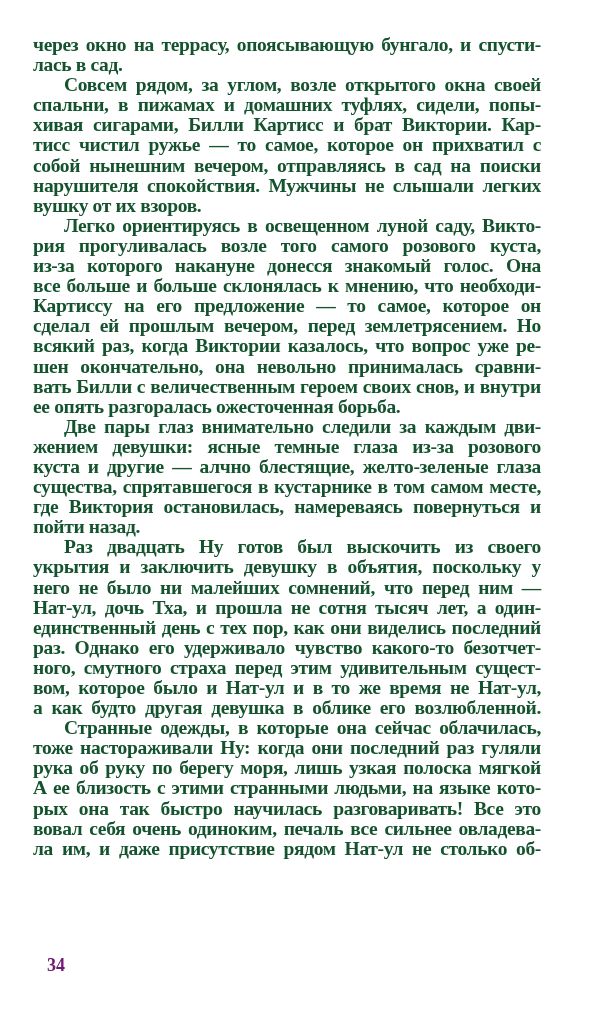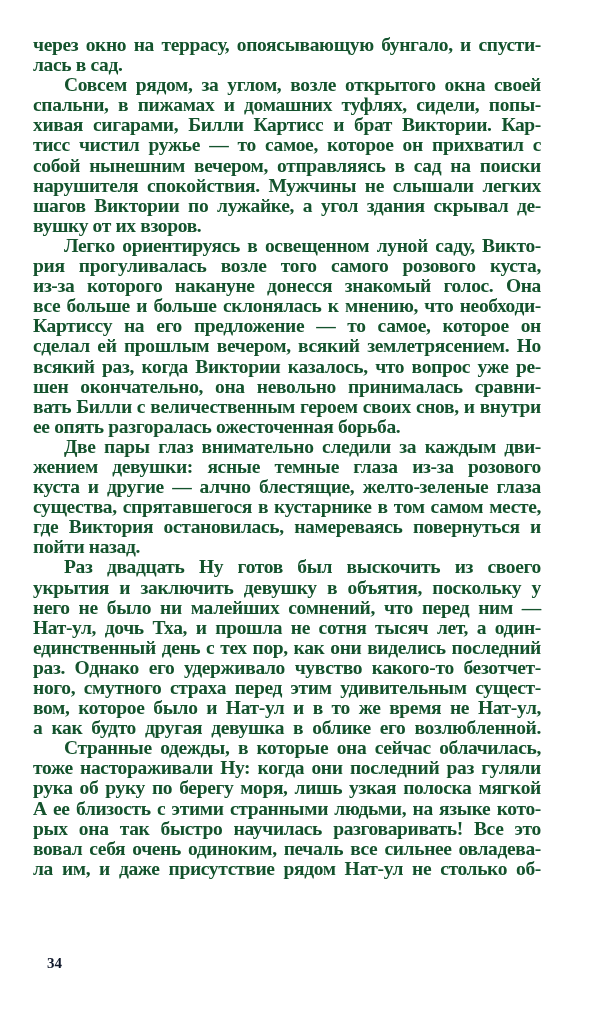--- a/index.html
+++ b/index.html
@@ -25,52 +25,51 @@
       transform-origin: left center;
     }
     .line.indent { padding-left: 31px; }
     .line.last { text-align-last: left; }
     .page-number {
       position: absolute;
       left: 47px;
       top: 955px;
       font-family: "Liberation Serif", "DejaVu Serif", serif;
       font-weight: bold;
-      font-size: 15px;
-      color: #0f172a;
+      font-size: 18px;
+      color: #701a75;
     }
   </style>
 </head>
 <body>
 
 <div class="page">
 
   <div>
     <span class="line">через окно на террасу, опоясывающую бунгало, и спусти-</span>
     <span class="line last">лась в сад.</span>
   </div>
 
   <div>
     <span class="line indent">Совсем рядом, за углом, возле открытого окна своей</span>
     <span class="line">спальни, в пижамах и домашних туфлях, сидели, попы-</span>
     <span class="line">хивая сигарами, Билли Картисс и брат Виктории. Кар-</span>
     <span class="line">тисс чистил ружье — то самое, которое он прихватил с</span>
     <span class="line">собой нынешним вечером, отправляясь в сад на поиски</span>
     <span class="line">нарушителя спокойствия. Мужчины не слышали легких</span>
-    <span class="line">шагов Виктории по лужайке, а угол здания скрывал де-</span>
     <span class="line last">вушку от их взоров.</span>
   </div>
 
   <div>
     <span class="line indent">Легко ориентируясь в освещенном луной саду, Викто-</span>
     <span class="line">рия прогуливалась возле того самого розового куста,</span>
     <span class="line">из-за которого накануне донесся знакомый голос. Она</span>
     <span class="line">все больше и больше склонялась к мнению, что необходи-</span>
     <span class="line">Картиссу на его предложение — то самое, которое он</span>
-    <span class="line">сделал ей прошлым вечером, всякий землетрясением. Но</span>
+    <span class="line">сделал ей прошлым вечером, перед землетрясением. Но</span>
     <span class="line">всякий раз, когда Виктории казалось, что вопрос уже ре-</span>
     <span class="line">шен окончательно, она невольно принималась сравни-</span>
     <span class="line">вать Билли с величественным героем своих снов, и внутри</span>
     <span class="line last">ее опять разгоралась ожесточенная борьба.</span>
   </div>
 
   <div>
     <span class="line indent">Две пары глаз внимательно следили за каждым дви-</span>
     <span class="line">жением девушки: ясные темные глаза из-за розового</span>
     <span class="line">куста и другие — алчно блестящие, желто-зеленые глаза</span>

